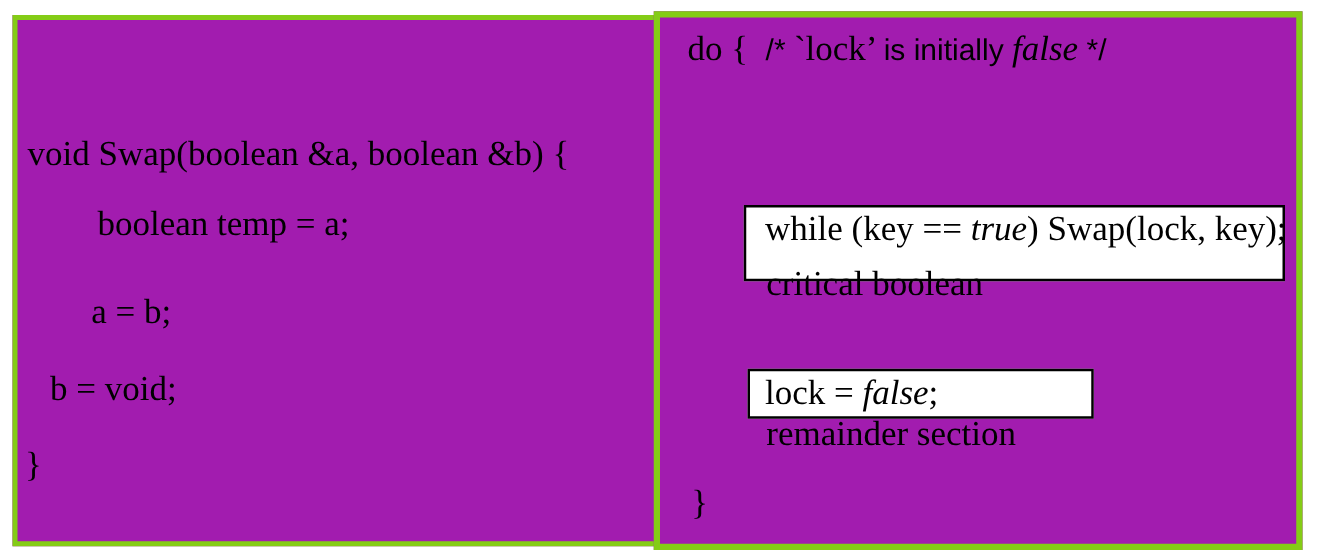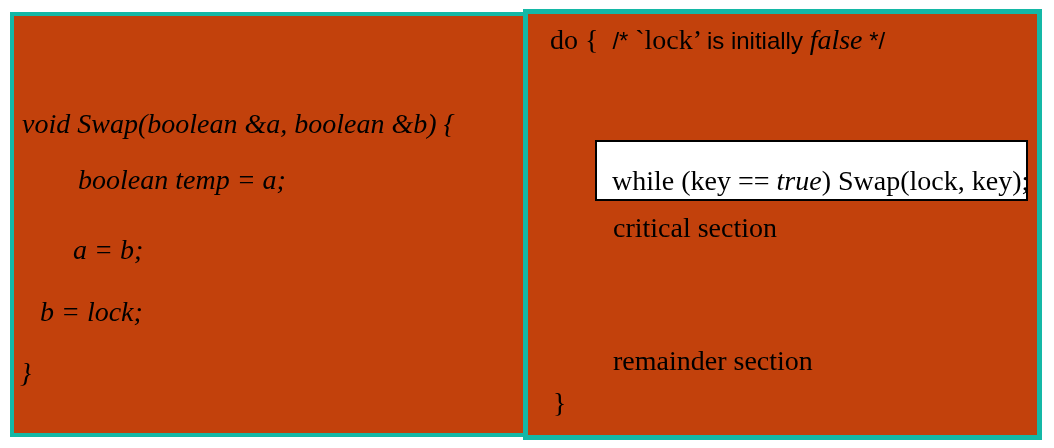--- a/index.html
+++ b/index.html
@@ -10,53 +10,54 @@
     color: #000000;
   }
   .canvas {
     position: relative;
     width: 1054px; height: 448px;
     background: #ffffff;
     overflow: hidden;
   }
   .panel {
     position: absolute;
-    background: #c2410c;
-    border: 4px solid #14b8a6;
+    background: #a21caf;
+    border: 4px solid #84cc16;
   }
-  .left-panel  { left: 10px;  top: 12px; width: 532px; height: 425px; border-width: 4px; font-style: italic; }
+  .left-panel  { left: 10px;  top: 12px; width: 532px; height: 425px; border-width: 4px; }
   .right-panel { left: 523px; top: 9px;  width: 519px; height: 431px; border-width: 5px; }
 
   .line {
     position: absolute;
     font-size: 28px;
     line-height: 36px;
     white-space: pre;
     color: #000000;
   }
   
   .l-sig   { left: 8px;  top: 90px;  }
   .l-temp  { left: 26px; top: 146px; margin-left: 38px; }
   .l-a     { left: 27px; top: 216px; margin-left: 32px; }
   .l-b     { left: 26px; top: 278px; }
   .l-close { left: 6px;  top: 339px; }
 
   
   .r-do        { left: 22px; top: 8px;   }
   .r-key       { left: 92px; top: 78px;  }
   .r-critical  { left: 85px; top: 196px; }
-  .r-remainder { left: 85px; top: 329px; }
+  .r-remainder { left: 85px; top: 316px; }
   .r-close     { left: 25px; top: 371px; }
 
   .inner-box {
     position: absolute;
     border: 2px solid #000000;
     background: #ffffff;
     display: flex;
-    align-items: flex-end;
+    align-items: flex-start;
+    margin-top: 24px;
   }
   .while-box { left: 67px; top: 126px; width: 433px; height: 61px; }
   .lock-box  { left: 70px; top: 257px; width: 277px; height: 40px; }
   .inner-box .line { position: static; }
   .while-box .line { padding-left: 15px; }
   .lock-box  .line { padding-left: 12px; }
 
   
   .seg-serif        { font-family: "Liberation Serif", serif; }
   .seg-serif-italic { font-family: "Liberation Serif", serif; font-style: italic; }
@@ -64,33 +65,36 @@
 </style>
 </head>
 <body>
 
 <div class="canvas">
 
   <div class="panel left-panel">
     <div class="line l-sig">void Swap(boolean &amp;a, boolean &amp;b) {</div>
     <div class="line l-temp">boolean temp = a;</div>
     <div class="line l-a">a = b;</div>
-    <div class="line l-b">b = lock;</div>
+    <div class="line l-b">b = void;</div>
     <div class="line l-close">}</div>
   </div>
 
   <div class="panel right-panel">
     <div class="line r-do"><span class="seg-serif">do {  </span><span class="seg-sans">/* </span><span class="seg-serif">`lock’ </span><span class="seg-sans">is initially </span><span class="seg-serif-italic">false</span><span class="seg-sans"> */</span></div>
 
 
     <div class="inner-box while-box">
       <div class="line"><span class="seg-serif">while (key == </span><span class="seg-serif-italic">true</span><span class="seg-serif">) Swap(lock, key);</span></div>
     </div>
 
-    <div class="line r-critical">critical section</div>
+    <div class="line r-critical">critical boolean</div>
 
+    <div class="inner-box lock-box">
+      <div class="line"><span class="seg-serif">lock = </span><span class="seg-serif-italic">false</span><span class="seg-serif">;</span></div>
+    </div>
 
     <div class="line r-remainder">remainder section</div>
 
     <div class="line r-close">}</div>
   </div>
 
 </div>
 
 </body></html>

